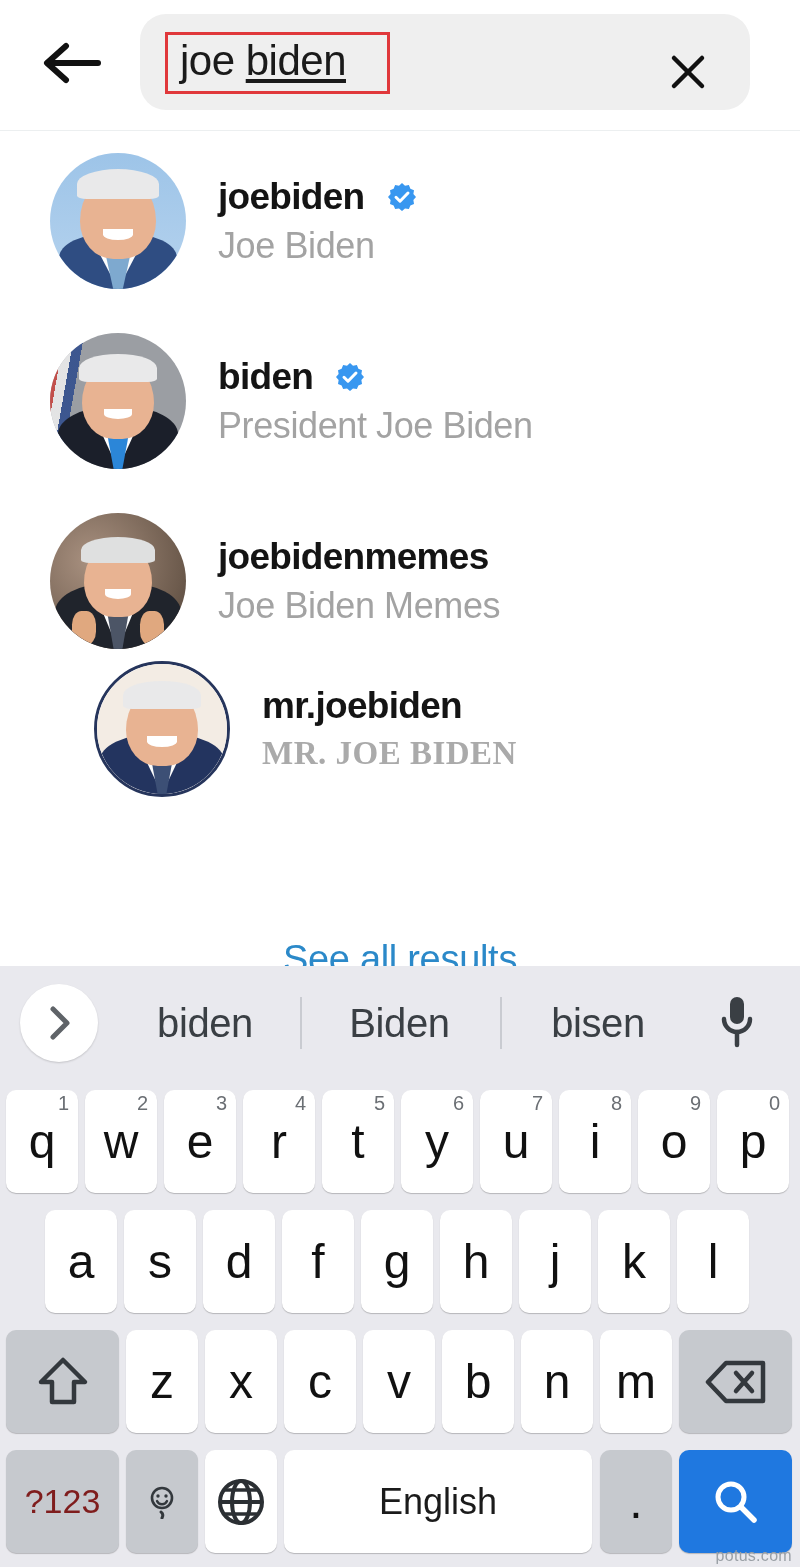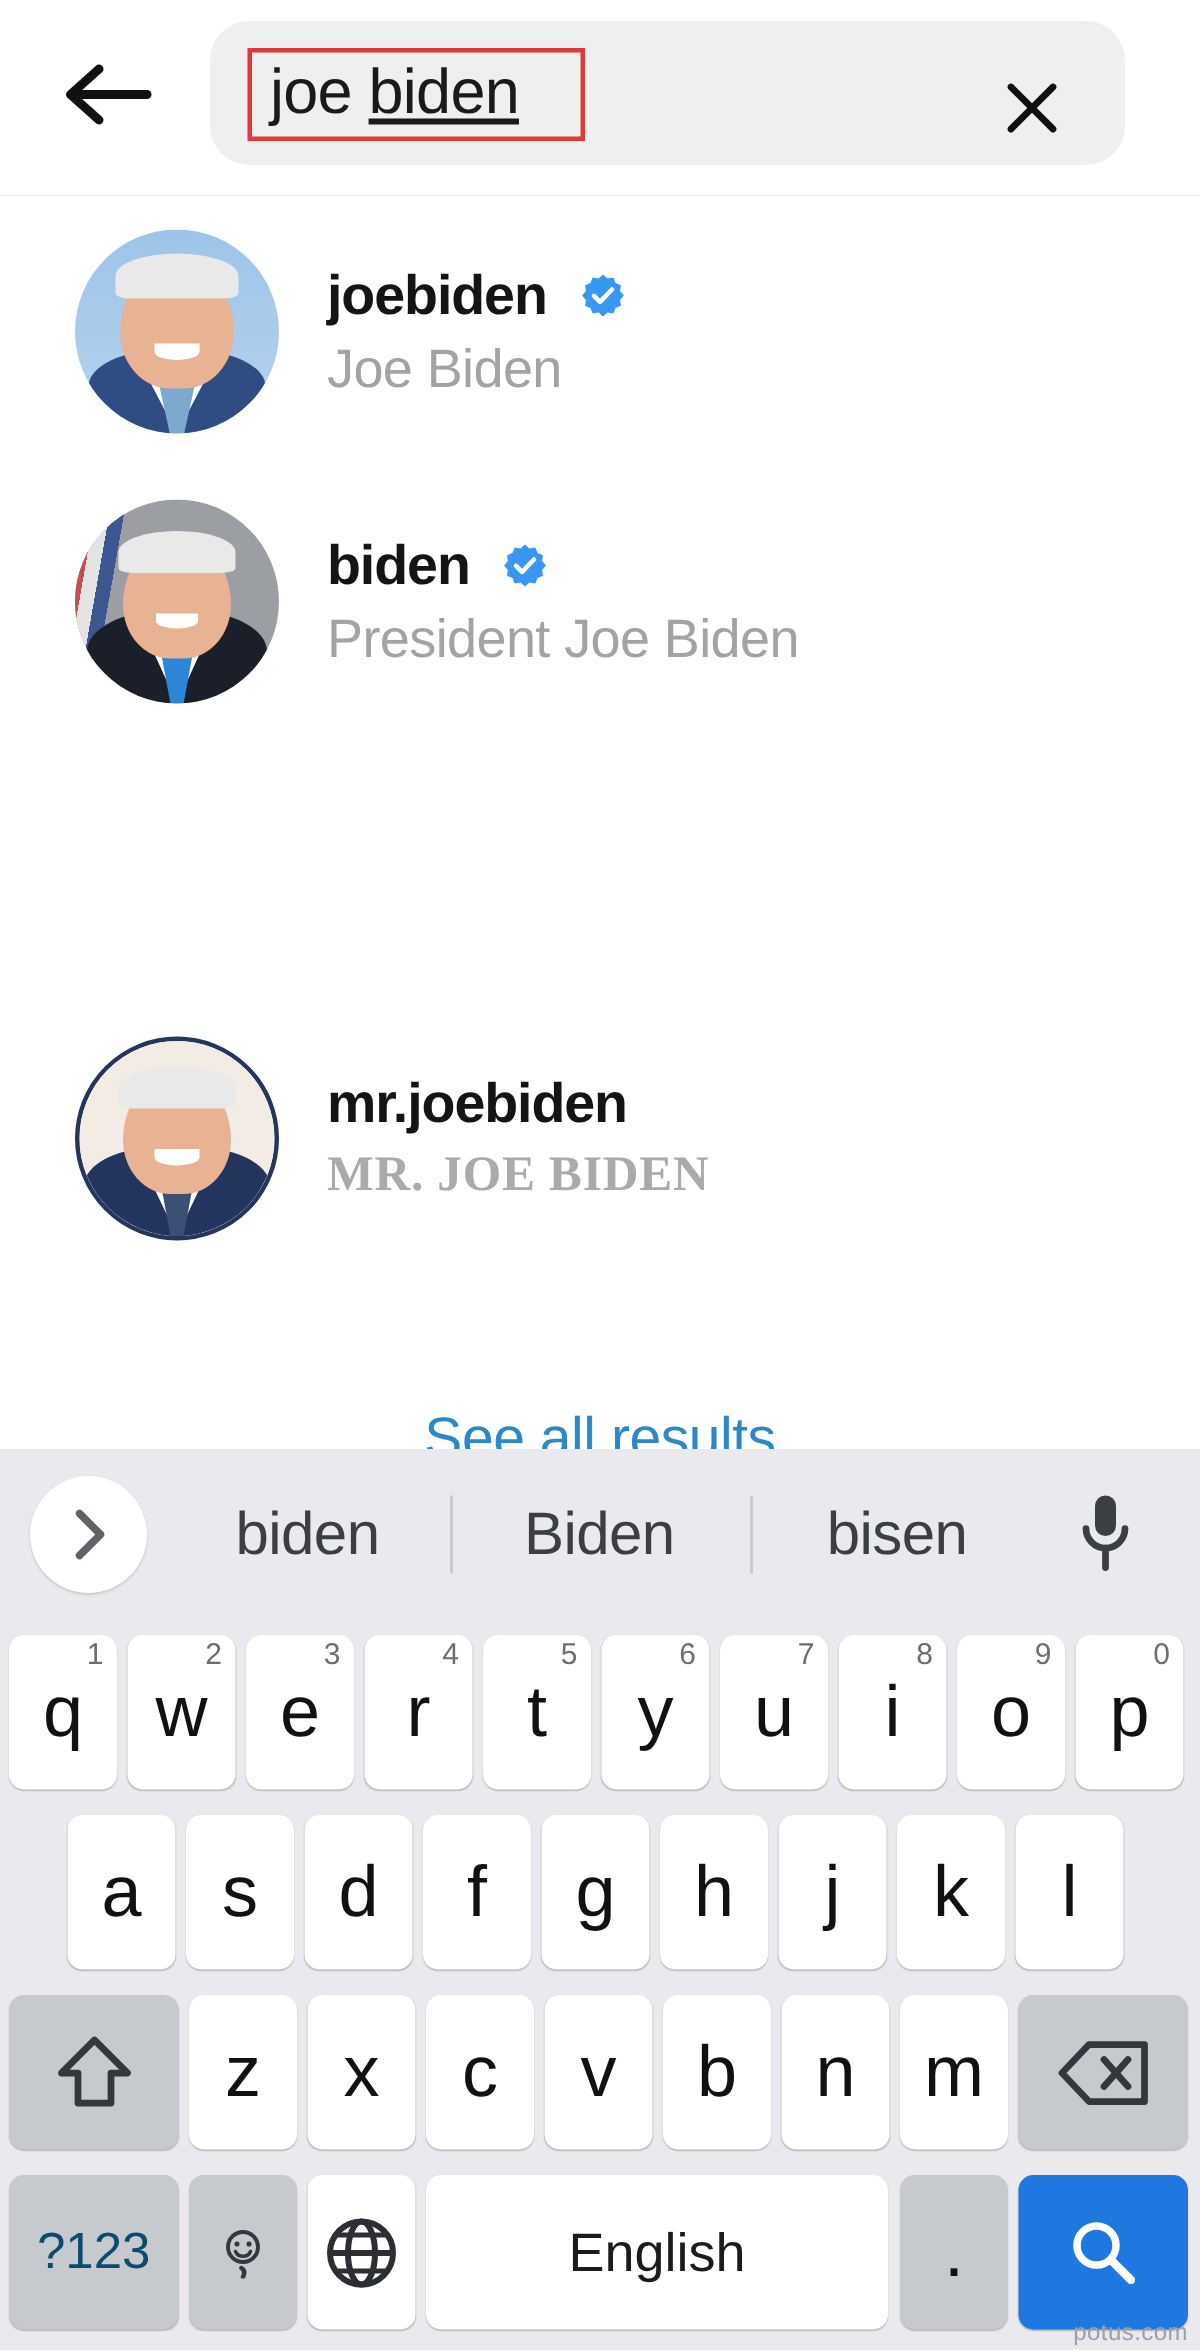--- a/index.html
+++ b/index.html
@@ -138,21 +138,21 @@
     display:flex; align-items:center; justify-content:center;
     font-size:48px; color:#111; letter-spacing:0;
     font-family:"Liberation Sans", sans-serif;
   }
   .key.gray { background:#c6c9ce; }
   .key.blue { background:#1f78e0; }
   .key .num {
     position:absolute; right:9px; top:2px; font-size:20px; color:#6b6f74;
     font-family:"Liberation Sans", sans-serif;
   }
-  .key.small { font-size:34px; color:#0c4a6e; }
+  .key.small { font-size:34px; color:#7f1d1d; }
   .key.space { font-size:36px; color:#1b1b1b; }
   .watermark {
     position:absolute; right:8px; bottom:2px;
     font-size:16px; color:#9aa0a6; letter-spacing:0.3px;
     font-family:"Liberation Sans", sans-serif;
   }
 </style>
 </head>
 <body>
 
@@ -223,22 +223,43 @@
           <span class="uname">biden</span>
           <svg class="badge" viewBox="0 0 24 24">
             <path fill="#3897f0" d="M12 0.8l2.4 2.1 3.1-.5 1.2 2.9 2.9 1.2-.5 3.1 2.1 2.4-2.1 2.4.5 3.1-2.9 1.2-1.2 2.9-3.1-.5L12 23.2 9.6 21.1l-3.1.5-1.2-2.9-2.9-1.2.5-3.1L0.8 12l2.1-2.4-.5-3.1 2.9-1.2 1.2-2.9 3.1.5z"></path>
             <polyline points="7.2,12.2 10.4,15.4 16.8,8.8" fill="none" stroke="#ffffff" stroke-width="2.4" stroke-linecap="round" stroke-linejoin="round"></polyline>
           </svg>
         </div>
         <span class="fullname">President Joe Biden</span>
       </div>
     </div>
 
-
-    <div class="result-row" style="top:538px;">
+    <div class="result-row" style="top:360px;">
+      <div class="avatar-wrap">
+        <div class="avatar">
+          <div class="av-bg" style="background:radial-gradient(circle at 30% 35%, #a99180, #6d5b4d 70%, #4a3e36);"></div>
+          <div class="suit" style="width:126px;height:66px;background:#20242c;bottom:0;"></div>
+          <div class="shirt" style="width:40px;height:48px;"></div>
+          <div class="tie" style="width:22px;height:46px;background:#4c5566;"></div>
+          <div class="face" style="width:68px;height:76px;top:28px;"></div>
+          <div class="hair" style="width:74px;height:26px;top:24px;background:#dfe0e0;"></div>
+          <div class="mouth" style="width:26px;height:10px;top:76px;"></div>
+          <div style="position:absolute;left:22px;bottom:4px;width:24px;height:34px;border-radius:40%;background:#e0a87f;"></div>
+          <div style="position:absolute;right:22px;bottom:4px;width:24px;height:34px;border-radius:40%;background:#e0a87f;"></div>
+        </div>
+      </div>
+      <div class="res-text">
+        <div class="uname-line">
+          <span class="uname">joebidenmemes</span>
+        </div>
+        <span class="fullname">Joe Biden Memes</span>
+      </div>
+    </div>
+
+    <div class="result-row" style="top:508px;padding-left:44px;">
       <div class="avatar-wrap">
         <div class="avatar ring">
           <div class="av-bg" style="background:#f3ece4;"></div>
           <div class="suit" style="width:124px;height:60px;background:#23345f;bottom:0;"></div>
           <div class="shirt" style="width:44px;height:46px;"></div>
           <div class="tie" style="width:22px;height:44px;background:#3c4f75;"></div>
           <div class="face" style="width:72px;height:80px;top:22px;"></div>
           <div class="hair" style="width:78px;height:28px;top:17px;"></div>
           <div class="mouth" style="width:30px;height:11px;top:72px;"></div>
         </div>

